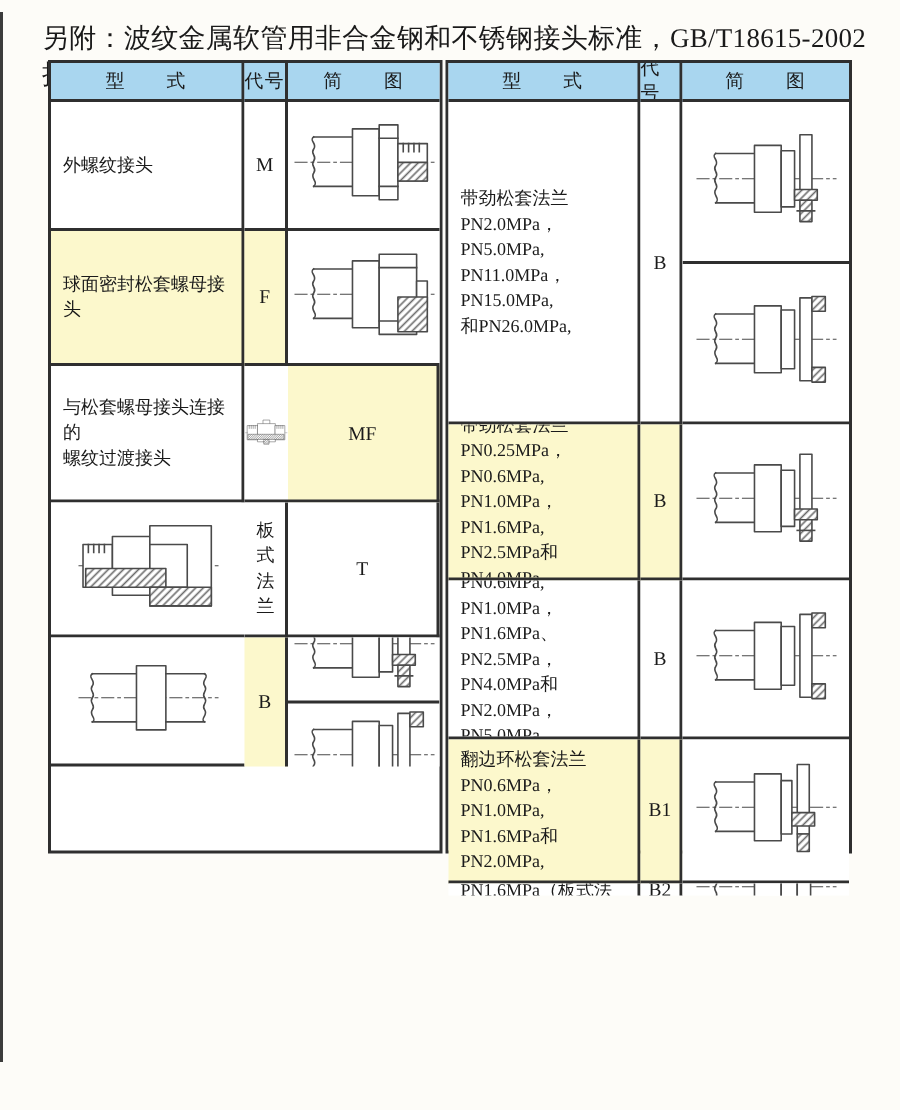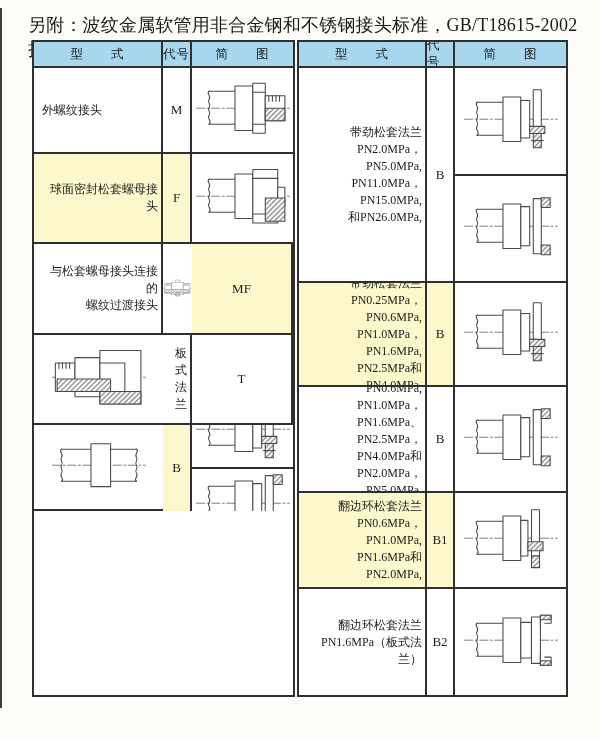--- a/index.html
+++ b/index.html
@@ -17,34 +17,34 @@
     font-family:"Liberation Serif","DejaVu Serif",serif;
     color:var(--text);
   }
   .scan-edge{position:absolute;left:0;top:8px;width:2px;height:700px;background:#3c3c3c;}
   .title{
     position:absolute;left:28px;top:13px;width:550px;
     font-size:18px;font-weight:normal;letter-spacing:0.2px;
     font-family:"Liberation Serif","DejaVu Serif",serif;
   }
   .tbl{
-    position:absolute;top:40px;height:657px;box-sizing:border-box;
+    position:absolute;top:40px;height:529px;box-sizing:border-box;
     border:2px solid var(--border);
     display:grid;background:#fff;
   }
   .tbl-left{left:32px;width:263px;grid-template-columns:129px 29px 1fr;
     grid-template-rows:26px 86px 90px 91px 90px 86px 1fr;}
   .tbl-right{left:297px;width:271px;grid-template-columns:128px 28px 1fr;
     grid-template-rows:26px 215px 104px 106px 96px 1fr;}
   .c{box-sizing:border-box;border-right:2px solid var(--border);border-bottom:2px solid var(--border);
      display:flex;align-items:center;overflow:hidden;background:#fff;}
   .c.last-col{border-right:none;}
   .c.last-row{border-bottom:none;}
   .h{background:var(--header-bg);justify-content:center;font-size:12.5px;letter-spacing:1px;}
-  .type{padding:4px 3px 4px 8px;font-size:12px;line-height:17px;white-space:pre-line;text-align:right;}
+  .type{padding:4px 3px 4px 8px;font-size:12px;line-height:17px;white-space:pre-line;}
   .code{justify-content:center;font-size:13px;}
   .diag{justify-content:center;}
   .split{flex-direction:column;align-items:stretch;padding:0;}
   .half{flex:1;display:flex;align-items:center;justify-content:center;}
   .half + .half{border-top:2px solid var(--border);}
   .hl{background:var(--highlight-bg);}
   svg.fit{stroke:var(--line-art);fill:none;stroke-width:1.2;stroke-linejoin:round;stroke-linecap:square;}
 </style>
 </head>
 <body>

